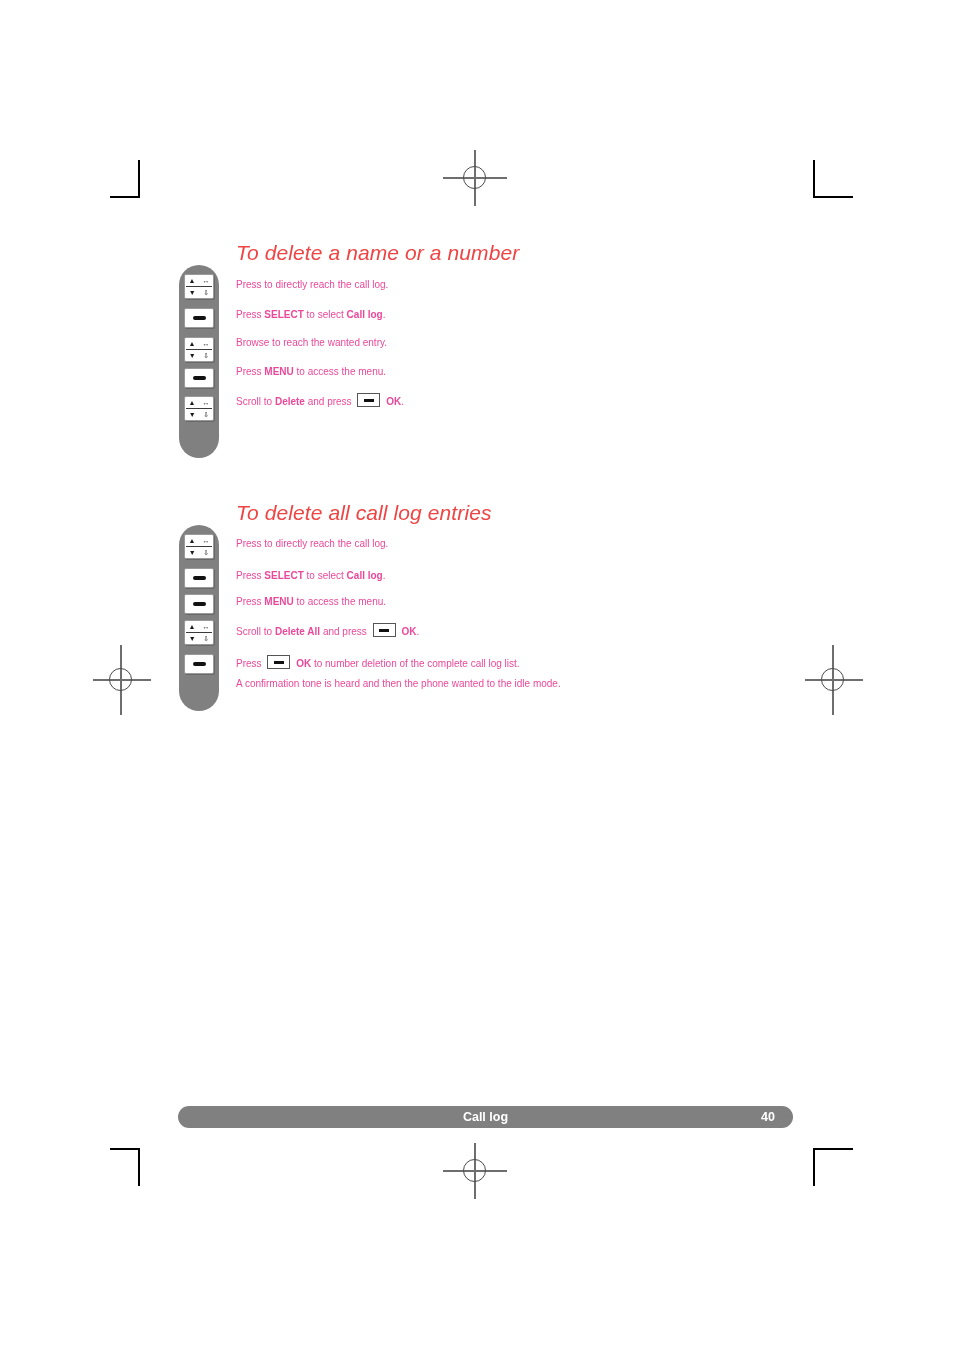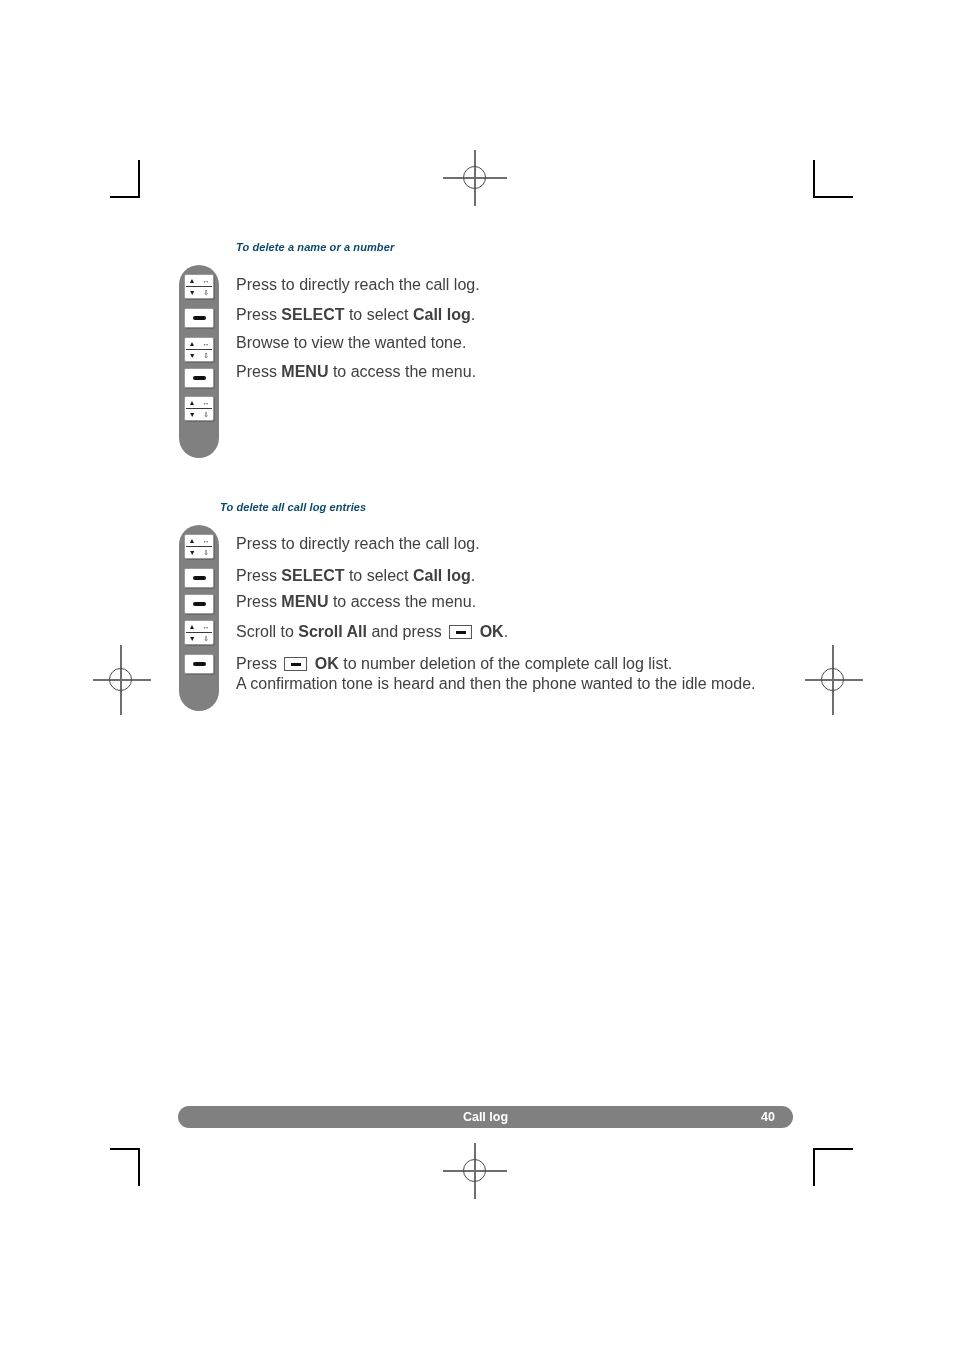--- a/index.html
+++ b/index.html
@@ -30,25 +30,25 @@
   }
   .regmark .rv { position: absolute; width: 1.5px; background: #6e6e6e; }
   .regmark .rh { position: absolute; height: 1.5px; background: #6e6e6e; }
 
   
   .page { position: absolute; left: 0; top: 0; width: 954px; height: 1351px; }
 
   .section { position: absolute; }
 
   .sec-heading {
-    font-weight: bold;
+    font-weight: normal;
     font-style: italic;
-    font-size: 11px;
+    font-size: 21px;
     letter-spacing: 0.1px;
-    color: #0c4a6e;
+    color: #ef4444;
     white-space: nowrap;
   }
 
   
   .keybar {
     position: absolute;
     width: 40px;
     background: #808080;
     border-radius: 20px;
   }
@@ -136,23 +136,23 @@
     height: 3px;
     margin-left: -5px;
     margin-top: -1.5px;
     background: #111111;
   }
 
   
   .steps { position: absolute; }
   .step {
     position: absolute;
-    font-size: 16px;
+    font-size: 10px;
     line-height: 20px;
-    color: #404040;
+    color: #ec4899;
     white-space: nowrap;
   }
   .step b { font-weight: bold; }
   .step .sub { display: block; }
 
   
   .footer {
     position: absolute;
     background: #808080;
     border-radius: 11px;
@@ -274,32 +274,33 @@
     </div>
 
     <div class="steps" style="left:0; top:0;">
       <div class="step" style="left:236px; top:275px;">
           <span class="sub"><span>Press to directly reach the call log.</span></span>
         </div>
       <div class="step" style="left:236px; top:305px;">
           <span class="sub"><span>Press </span><b>SELECT</b><span> to select </span><b>Call log</b><span>.</span></span>
         </div>
       <div class="step" style="left:236px; top:333px;">
-          <span class="sub"><span>Browse to view the wanted tone.</span></span>
+          <span class="sub"><span>Browse to reach the wanted entry.</span></span>
         </div>
       <div class="step" style="left:236px; top:362px;">
           <span class="sub"><span>Press </span><b>MENU</b><span> to access the menu.</span></span>
         </div>
       <div class="step" style="left:236px; top:392px;">
+          <span class="sub"><span>Scroll to </span><b>Delete</b><span> and press </span><span class="inlinekey"></span><span> </span><b>OK</b><span>.</span></span>
         </div>
     </div>
   </div>
 
   <div class="section" style="left:0; top:0;">
-    <div class="sec-heading" style="position:absolute; left:220px; top:501px;">To delete all call log entries</div>
+    <div class="sec-heading" style="position:absolute; left:236px; top:501px;">To delete all call log entries</div>
 
     <div class="keybar" style="left:179px; top:525px; height:186px;">
       <div class="keyicon" style="top:9px;">
         <div class="navkey">
           <div class="divider"></div>
           <div class="glyphrow top">
             <span>▲</span>
             <span>↔</span>
           </div>
           <div class="glyphrow bot">
@@ -336,21 +337,21 @@
       <div class="step" style="left:236px; top:534px;">
           <span class="sub"><span>Press to directly reach the call log.</span></span>
         </div>
       <div class="step" style="left:236px; top:566px;">
           <span class="sub"><span>Press </span><b>SELECT</b><span> to select </span><b>Call log</b><span>.</span></span>
         </div>
       <div class="step" style="left:236px; top:592px;">
           <span class="sub"><span>Press </span><b>MENU</b><span> to access the menu.</span></span>
         </div>
       <div class="step" style="left:236px; top:622px;">
-          <span class="sub"><span>Scroll to </span><b>Scroll All</b><span> and press </span><span class="inlinekey"></span><span> </span><b>OK</b><span>.</span></span>
+          <span class="sub"><span>Scroll to </span><b>Delete All</b><span> and press </span><span class="inlinekey"></span><span> </span><b>OK</b><span>.</span></span>
         </div>
       <div class="step" style="left:236px; top:654px;">
           <span class="sub"><span>Press </span><span class="inlinekey"></span><span> </span><b>OK</b><span> to number deletion of the complete call log list.</span></span>
           <span class="sub"><span>A confirmation tone is heard and then the phone wanted to the idle mode.</span></span>
         </div>
     </div>
   </div>
 
   <div class="footer" style="left:178px; top:1106px; width:615px; height:22px;">
     <span class="ftitle">Call log</span>

